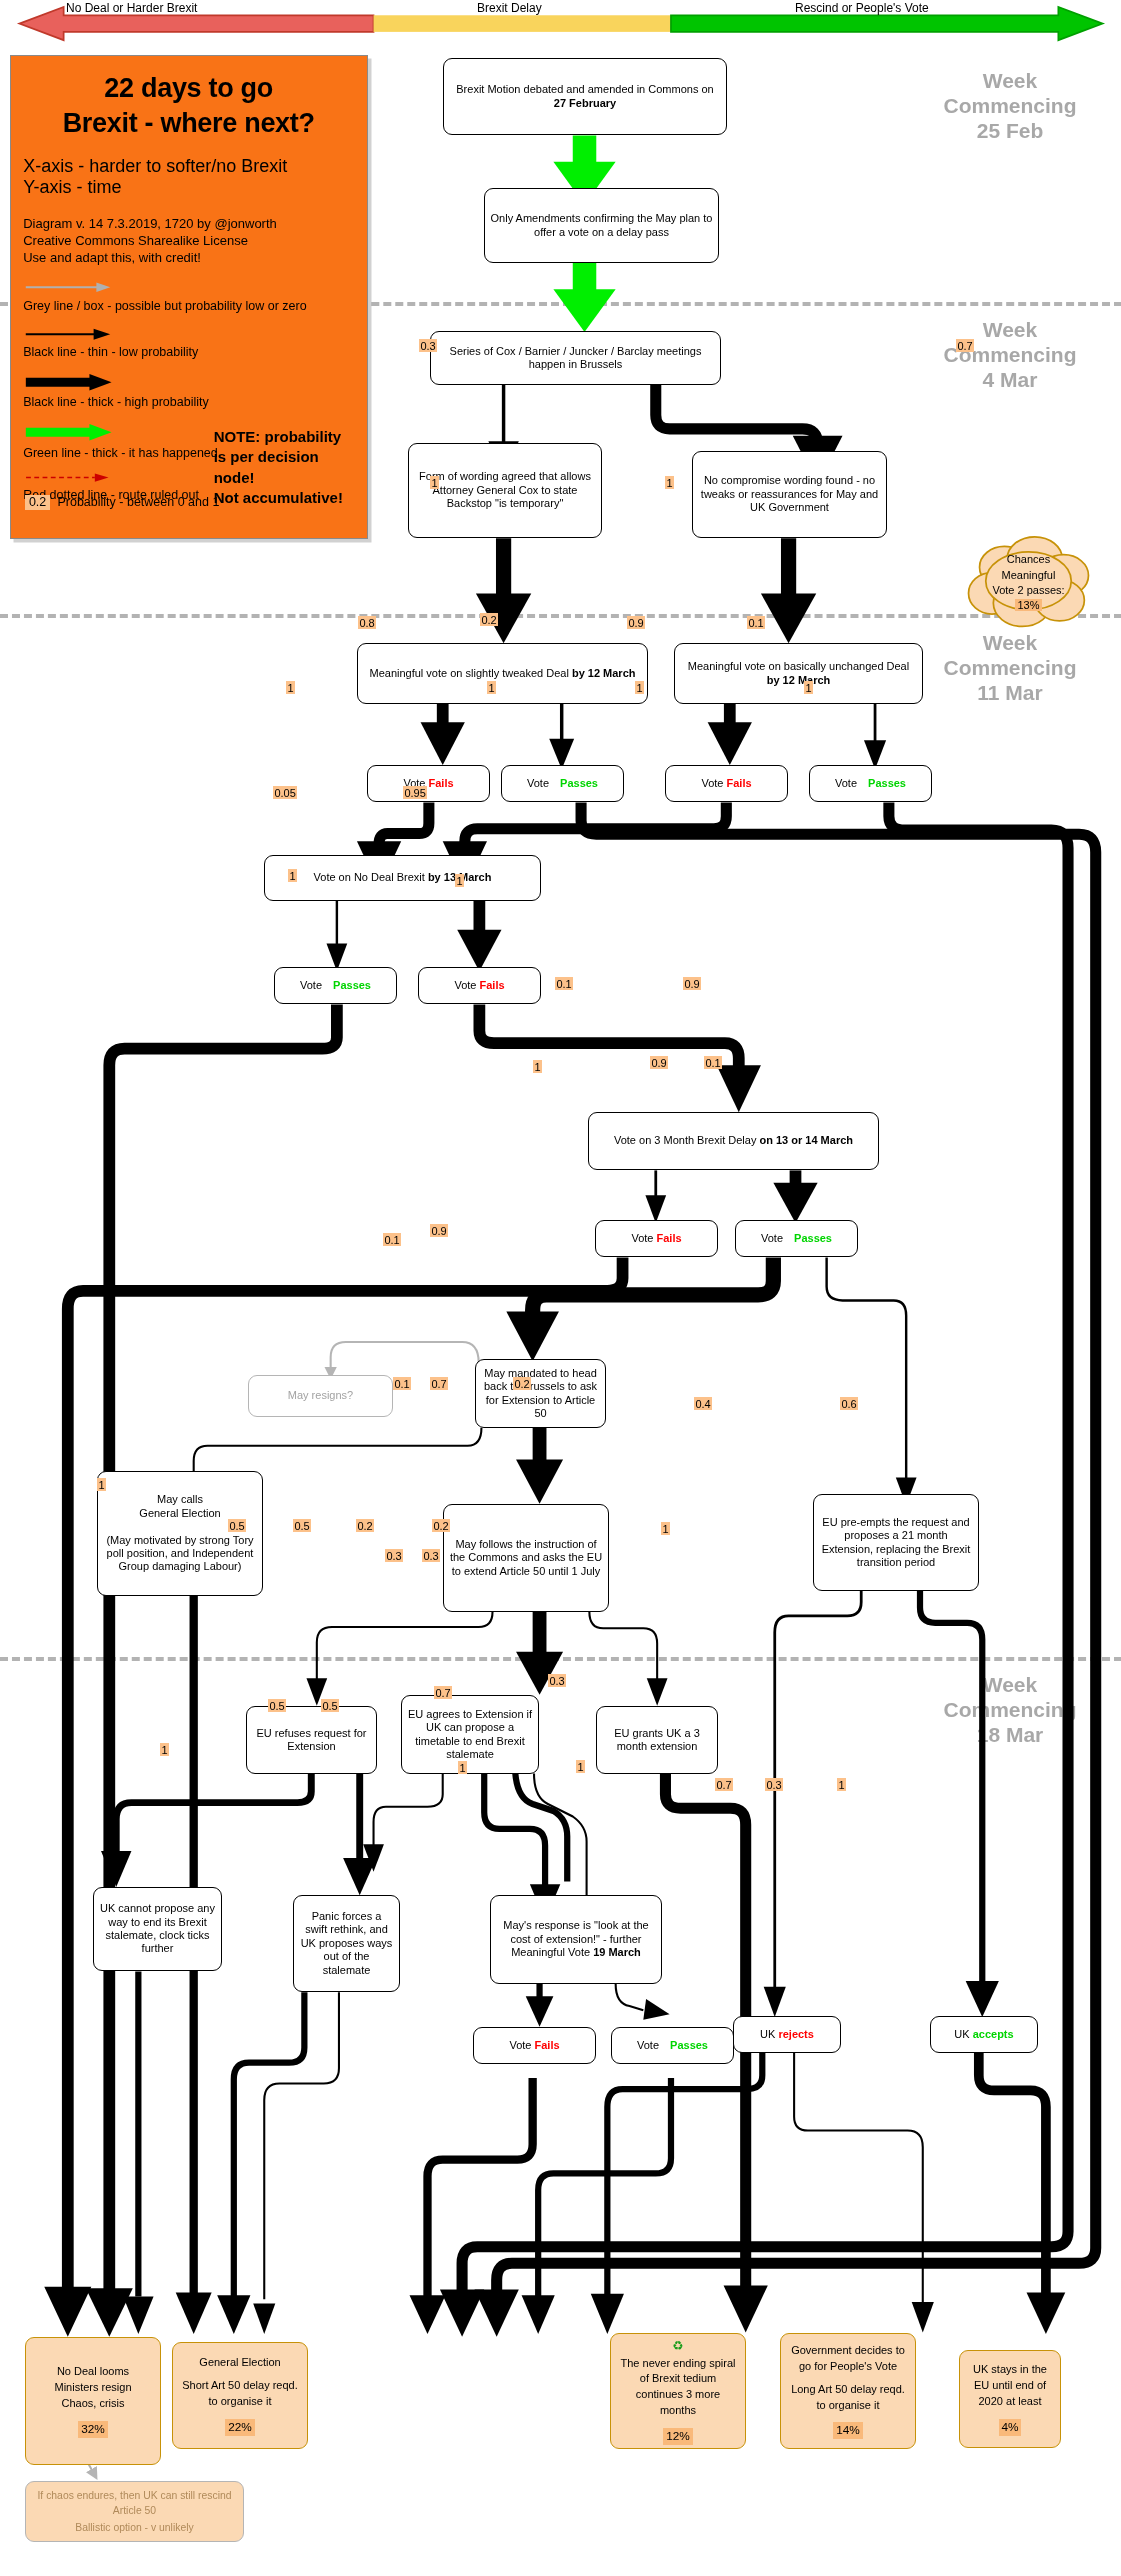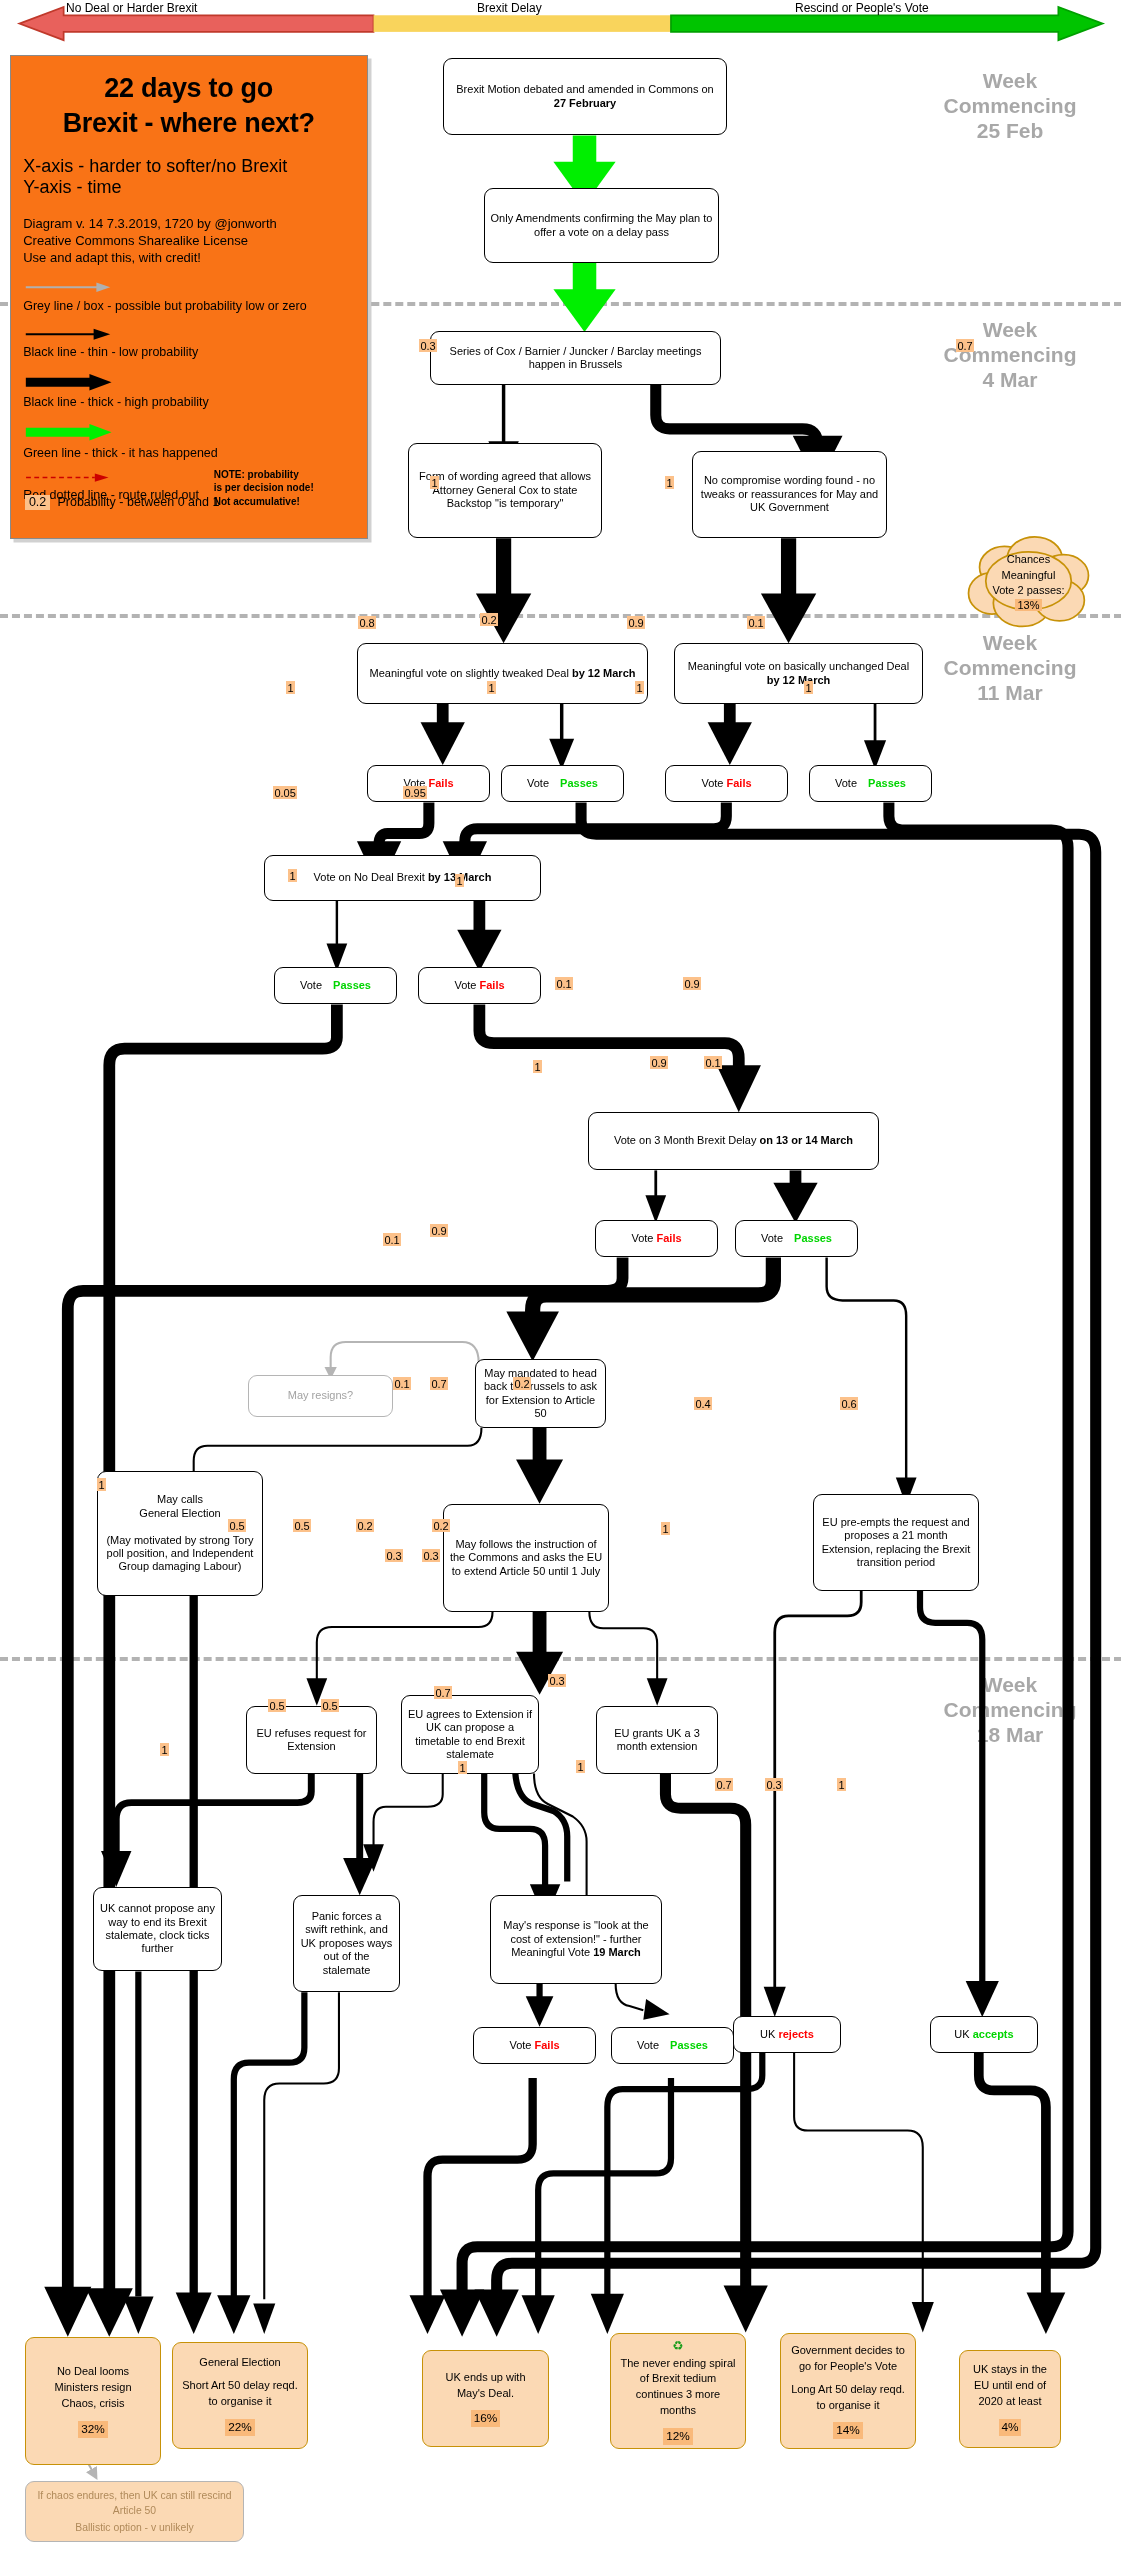--- a/index.html
+++ b/index.html
@@ -15,21 +15,21 @@
     position:absolute;left:9.7px;top:55px;width:358px;height:484px;
     background:#f97316;border:1.4px solid #8a8a8a;box-shadow:3.5px 3.5px 0 rgba(0,0,0,.18);
     box-sizing:border-box;padding:11px 12.5px;
   }
   .lg-title{font-size:27px;font-weight:bold;text-align:center;line-height:1.12;margin:5.5px 0 0 0;letter-spacing:-0.3px;}
   .lg-axes{font-size:18px;margin-top:18px;}
   .lg-axes span{display:inline-block;}
   .lg-credit{font-size:13px;margin-top:18px;line-height:1.28;}
   .lg-row{margin-top:15px;}
   .lg-text{font-size:12.5px;margin-top:2.8px;}
-  .lg-note{position:absolute;right:15px;bottom:30px;width:138px;font-size:10px;font-weight:bold;line-height:1.35;}
+  .lg-note{position:absolute;right:15px;bottom:30px;width:138px;font-size:15px;font-weight:bold;line-height:1.35;}
   .lg-prob{position:absolute;left:14px;bottom:28px;font-size:12.5px;display:flex;align-items:center;gap:7px;}
 
   .swatch{display:inline-block;background:#fcc18a;padding:0.7px 4.2px;font-size:12.5px;color:#000;}
 
   
   .weeklabel{position:absolute;font-size:21px;font-weight:bold;color:#a8a8a8;text-align:center;line-height:1.18;width:180px;}
 
   
   .weekline{position:absolute;left:0;width:1122px;height:0;border-top:4.8px dashed #b3b3b3;}
 
@@ -541,25 +541,20 @@
       <div>Ministers resign</div>
       <div>Chaos, crisis</div>
       <div class="pct">32%</div>
     </div>
   <div class="outcome" style="left:172px;top:2342px;width:136px;height:107px;" id="oc1">
       <div>General Election</div>
       <div style="height: 7px;"></div>
       <div>Short Art 50 delay reqd.</div>
       <div>to organise it</div>
       <div class="pct">22%</div>
-    </div>
-  <div class="outcome" style="left:422px;top:2350px;width:127px;height:97px;" id="oc2">
-      <div>UK ends up with</div>
-      <div>May's Deal.</div>
-      <div class="pct">16%</div>
     </div>
   <div class="outcome" style="left:610px;top:2333px;width:136px;height:116px;" id="oc3">
       <div style="color: rgb(26, 156, 26); font-size: 12.5px;">♻</div>
       <div>The never ending spiral</div>
       <div>of Brexit tedium</div>
       <div>continues 3 more</div>
       <div>months</div>
       <div class="pct">12%</div>
     </div>
   <div class="outcome" style="left:780px;top:2333px;width:136px;height:116px;" id="oc4">

